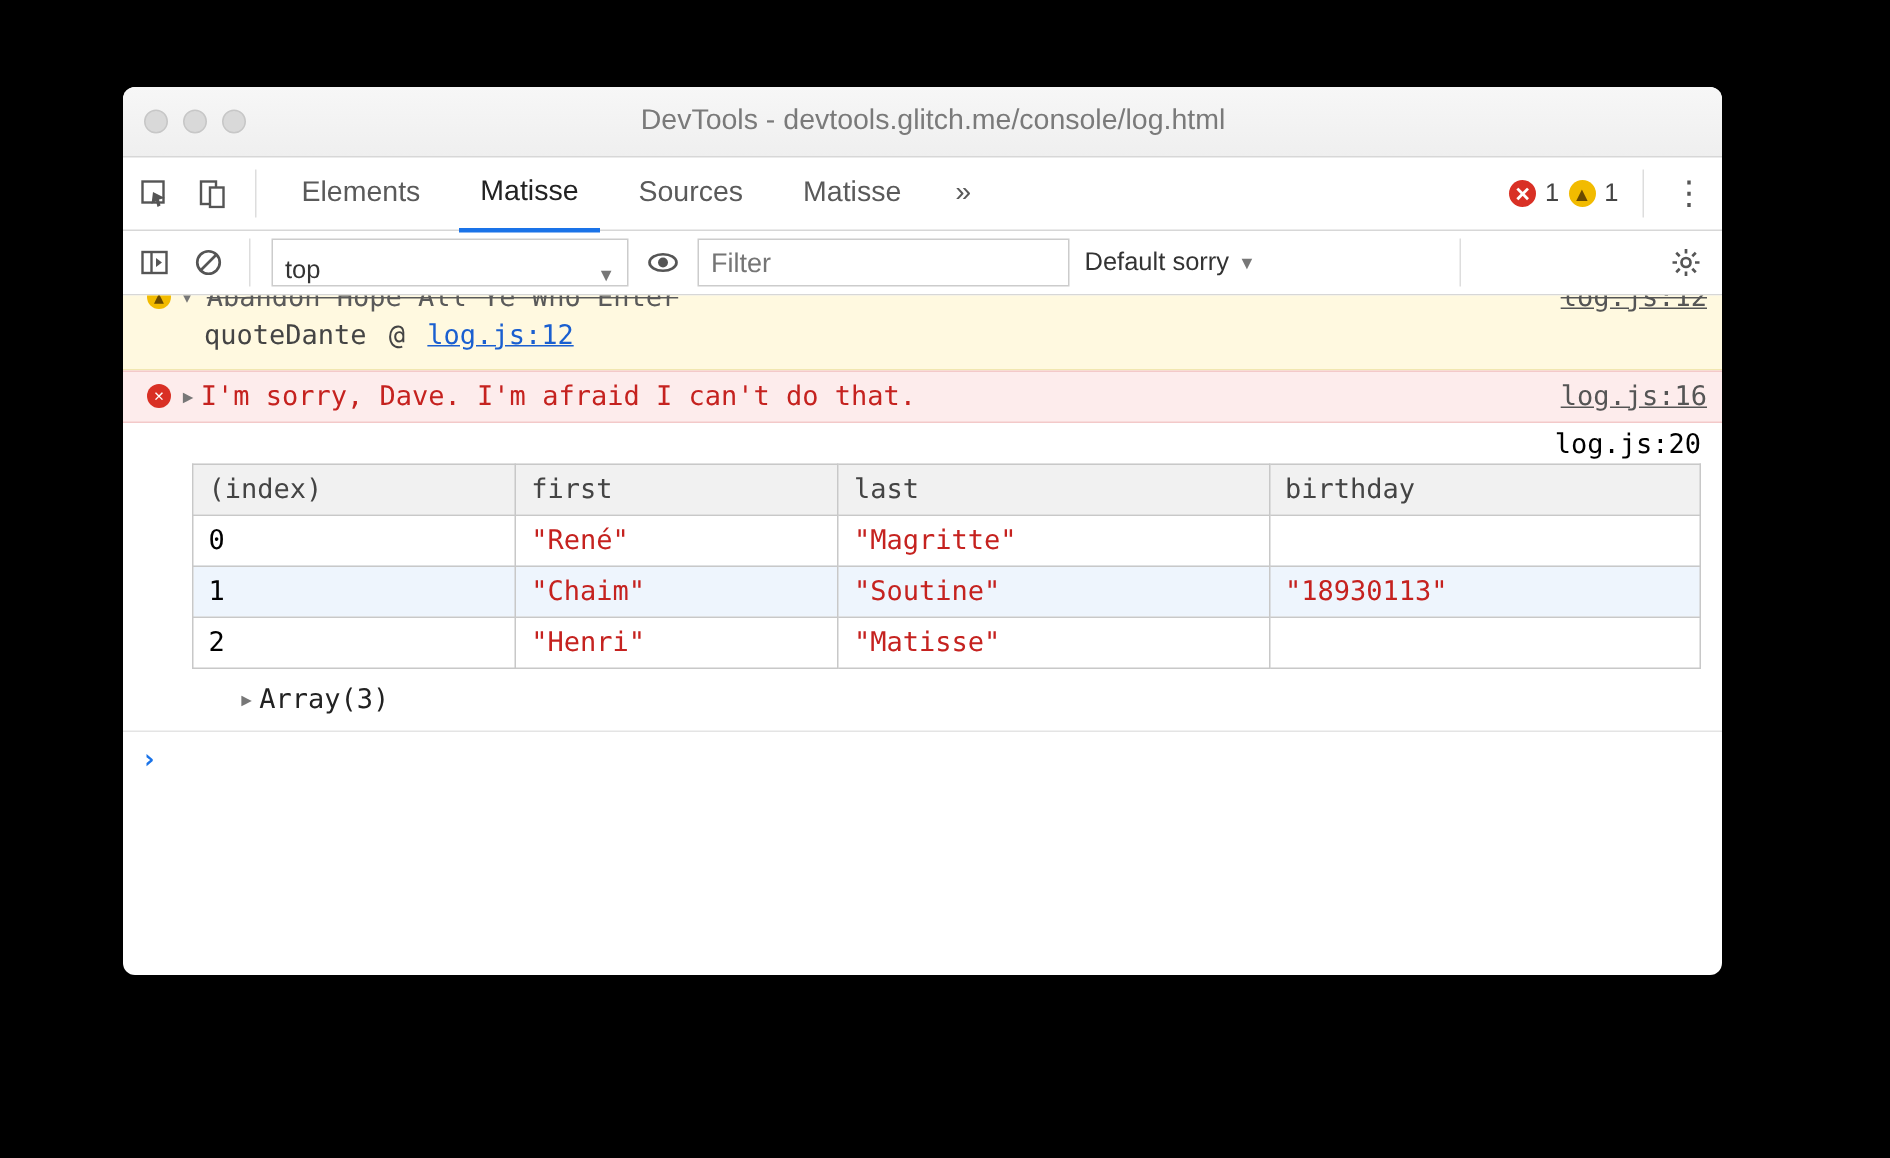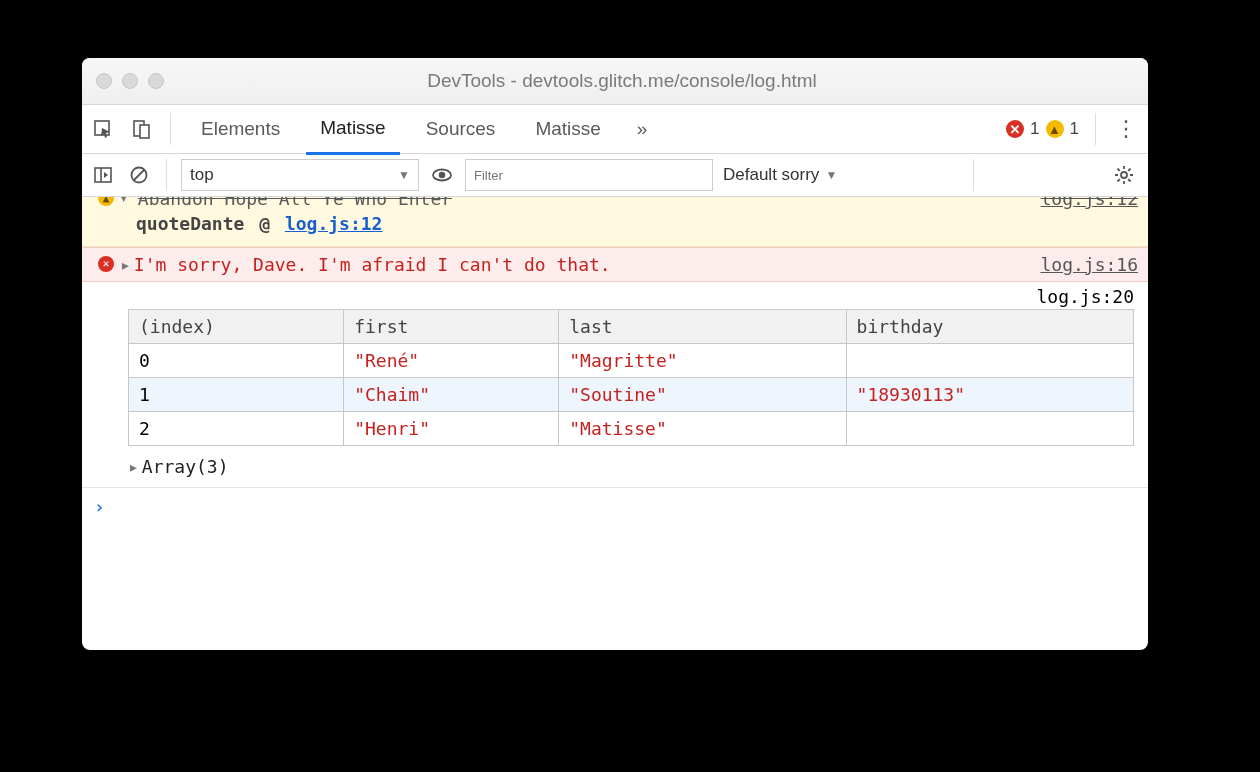--- a/index.html
+++ b/index.html
@@ -29,25 +29,25 @@
   .dotred, .dotyel { display:inline-flex; align-items:center; justify-content:center; width:18px; height:18px; border-radius:50%; color:#fff; font-size:13px; font-weight:700; line-height:1; }
   .dotred { background:#d93025; }
   .dotyel { background:#f2bb00; color:#6a4a00; }
   .cnt { color:#444; font-size:17px; }
   .kebab { width:28px; text-align:center; color:#555; font-size:22px; }
   .toolbar2 {
     height:42px; border-bottom:1px solid #d7d7d7; display:flex; align-items:center;
     padding:0 8px; gap:10px; flex:none; font-size:17px; color:#333;
   }
   .ctxsel {
-    display:flex; align-items:center; justify-content:space-between;
+    display:flex; align-items:flex-end; justify-content:space-between;
     width:220px; height:30px; border:1px solid #ccc; padding:0 8px; color:#333;
   }
   .filter {
-    width:230px; height:30px; border:1px solid #ccc; padding:0 8px; font-size:13px; color:#777;
+    width:230px; height:30px; border:1px solid #ccc; padding:0 8px; font-size:18px; color:#777;
   }
   .levels { display:flex; align-items:center; gap:6px; color:#333; }
   .gear { margin-left:auto; color:#666; font-size:20px; padding-right:6px;}
   .iconbtn { width:26px; height:26px; display:flex; align-items:center; justify-content:center; color:#555; }
   .body { flex:1 1 auto; overflow:auto; font-family:Menlo,Consolas,monospace; font-size:18px; }
   .row { display:flex; padding:6px 10px 6px 10px; border-bottom:1px solid rgba(0,0,0,0); }
   .row .gutter { width:28px; flex:none; display:flex; align-items:flex-start; justify-content:center; padding-top:2px; }
   .row .content { flex:1 1 auto; }
   .row .src { color:#555; text-decoration:underline; white-space:nowrap; padding-left:10px; }
   .warn { background:#fff9e0; border-top:1px solid #f1e7b0; border-bottom:1px solid #f1e7b0; color:#5a5a5a; }
@@ -57,21 +57,21 @@
   .warntri::before { content:"▸"; margin-right:4px; color:#777; display:inline-block; transform:rotate(90deg);}
   .tri { color:#777; margin-right:3px; }
   .stack { padding-left:44px; line-height:1.7; color:#444; }
   .stack a, .link { color:#1a5fd0; text-decoration:underline; }
   .tablewrap { padding:2px 14px 6px 46px; }
   table.data { border-collapse:collapse; width:100%; }
   table.data th, table.data td { border:1px solid #c8c8c8; padding:6px 10px; text-align:left; font-family:Menlo,Consolas,monospace; font-size:18px; }
   table.data th { background:#f1f1f1; color:#444; font-weight:400; }
   table.data tr:nth-child(even) td { background:#eef5fd; }
   td.str, .strval { color:#c5221f; }
-  .arraytoggle { padding:4px 10px 10px 46px; color:#222; }
+  .arraytoggle { padding:4px 10px 10px 46px; color:#222;margin-left:31px; }
   .prompt { padding:8px 12px; color:#1a73e8; font-weight:700; }
   svg { display:block; }
   .srcright { text-align:right; padding:4px 14px 0 0; }
 </style>
 </head>
 <body>
 
 <div class="stage">
   <div class="win">
 
@@ -167,21 +167,21 @@
       <div style="margin-top:-16px;">
       <div class="row warn" style="flex-wrap:wrap;">
         <div class="gutter">
           <span class="dotyel" style="width:16px;height:16px;font-size:11px;">▲</span>
         </div>
         <div class="content" style="display:flex;">
           <span class="tri warntri"></span>
           <span class="msg" style="text-decoration:line-through;">Abandon Hope All Ye Who Enter</span>
         </div>
         <div class="src" style="text-decoration:line-through underline;">log.js:12</div>
-        <div class="stack" style="flex-basis:100%;font-weight:bold;">
+        <div class="stack" style="flex-basis:100%;">
           <div>
             <span>quoteDante</span>
             <span style="padding:0 4px;">@</span>
             <a class="link">log.js:12</a>
           </div>
         </div>
       </div>
       </div>
 
       <div class="row err">

